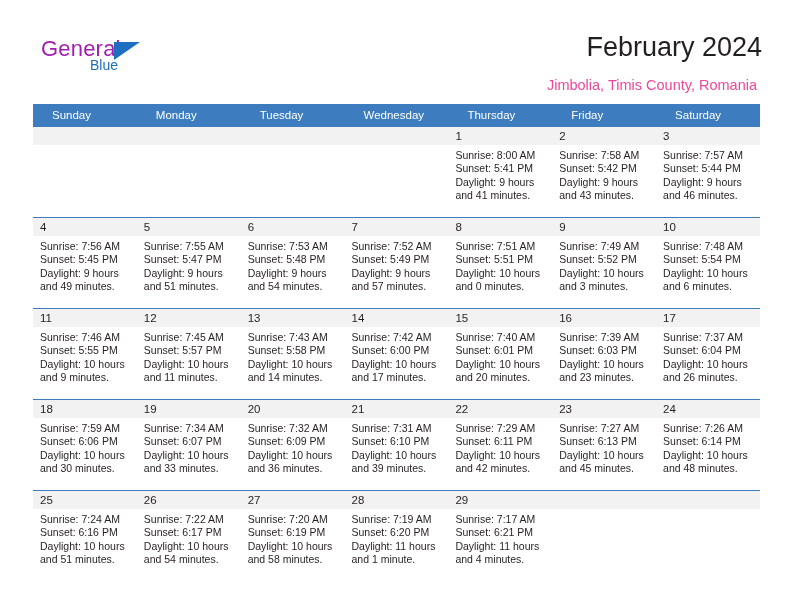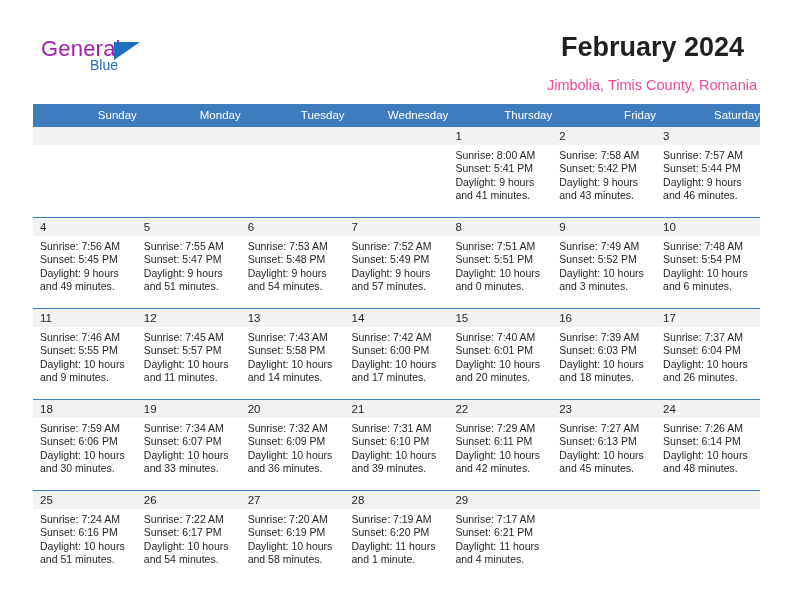--- a/index.html
+++ b/index.html
@@ -58,27 +58,26 @@
     position: absolute;
     left: 57px;
     top: 21px;
     font-size: 14px;
     color: #1f6fc0;
     font-family: "Liberation Sans", sans-serif;
   }
 
   .title {
     position: absolute;
-    right: 48px;
+    right: 30px;
     top: 32px;
     font-size: 27px;
     color: #231f20;
     text-align: right;
     white-space: nowrap;
-    font-weight: bold;
   }
   .subtitle {
     position: absolute;
     right: 35px;
     top: 77px;
     font-size: 14.5px;
     color: #ec4899;
     text-align: right;
     white-space: nowrap;
   }
@@ -92,21 +91,21 @@
     border-collapse: collapse;
     table-layout: fixed;
   }
   .calendar col { width: 103.857px; }
 
   thead th {
     background: #3c7cbf;
     color: #ffffff;
     font-size: 11.5px;
     font-weight: normal;
-    text-align: right;
+    text-align: left;
     padding: 5px 0 6px 19px;
     height: 12px;
     vertical-align: middle;
   }
 
   tbody td {
     vertical-align: top;
     padding: 0;
     height: 90px;
     border-top: 1px solid #3c7cbf;
@@ -364,21 +363,21 @@
               </div>
             </div>
           </td>
           <td>
             <div class="cell">
               <div class="daynum-band">16</div>
               <div class="details">
                 <div>Sunrise: 7:39 AM</div>
                 <div>Sunset: 6:03 PM</div>
                 <div>Daylight: 10 hours</div>
-                <div>and 18 minutes.</div>
+                <div>and 23 minutes.</div>
               </div>
             </div>
           </td>
           <td>
             <div class="cell">
               <div class="daynum-band">17</div>
               <div class="details">
                 <div>Sunrise: 7:37 AM</div>
                 <div>Sunset: 6:04 PM</div>
                 <div>Daylight: 10 hours</div>

